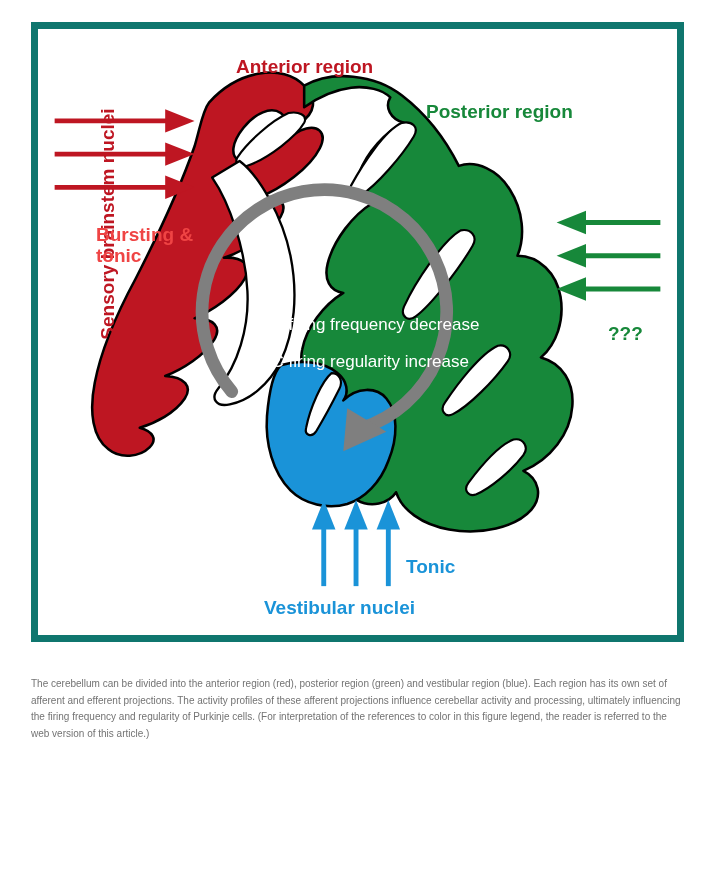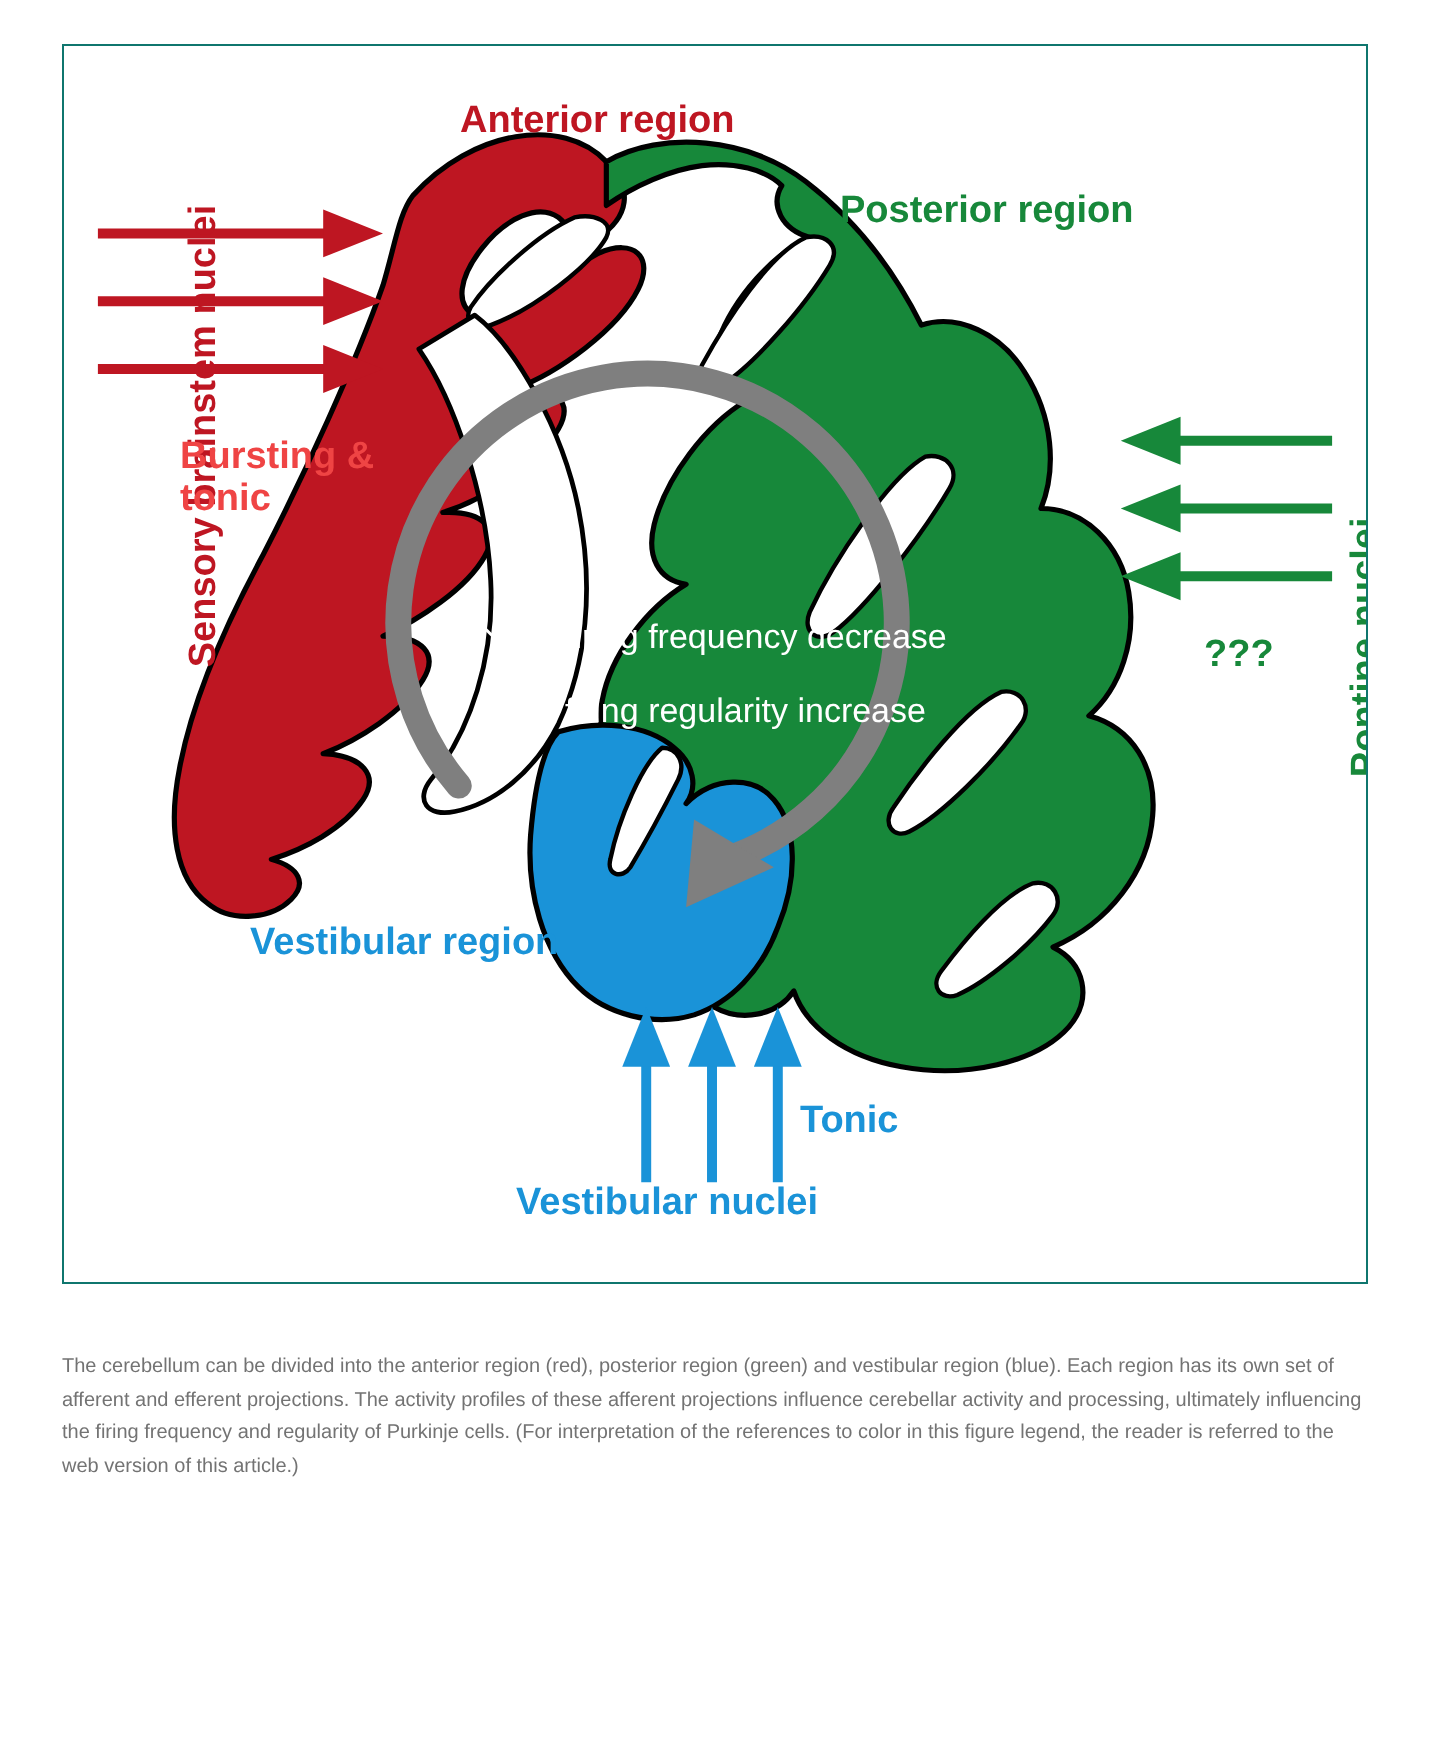--- a/index.html
+++ b/index.html
@@ -15,21 +15,21 @@
     position: relative;
     overflow: hidden;
   }
 
   .figure-panel {
     position: absolute;
     left: 31px;
     top: 22px;
     width: 653px;
     height: 620px;
-    border: 1px solid #0f766e;
+    border: 7px solid #0f766e;
     background: #ffffff;
     box-sizing: border-box;
     overflow: hidden;
   }
 
   .svg-canvas {
     position: absolute;
     left: 0;
     top: 0;
     width: 100%;
@@ -246,21 +246,20 @@
     <g>
       <path fill="none" stroke="#7f7f7f" stroke-width="13" stroke-linecap="round" d="M 198 371
            A 125 125 0 1 1 332 408"></path>
       <polygon fill="#7f7f7f" points="316,388 356,412 312,432"></polygon>
     </g>
 
   </svg>
 
   <div class="lbl lbl-anterior">Anterior region</div>
   <div class="lbl lbl-posterior">Posterior region</div>
-  <div class="lbl lbl-vestibular-region">Vestibular region</div>
 
   <svg class="svg-canvas" viewBox="0 0 653 620" preserveAspectRatio="none">
     <g fill="#be1622" stroke="#be1622" stroke-width="5">
       <line x1="17" y1="94" x2="133" y2="94"></line>
       <polygon points="130,82 160,94 130,106" stroke="none"></polygon>
       <line x1="17" y1="128" x2="133" y2="128"></line>
       <polygon points="130,116 160,128 130,140" stroke="none"></polygon>
       <line x1="17" y1="162" x2="133" y2="162"></line>
       <polygon points="130,150 160,162 130,174" stroke="none"></polygon>
     </g>

